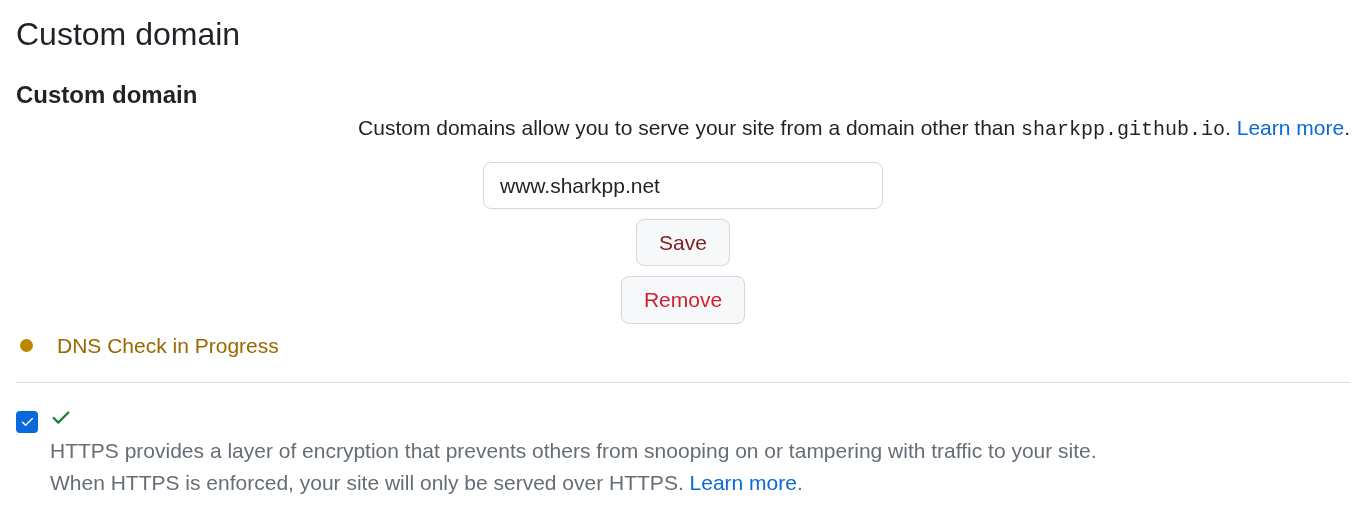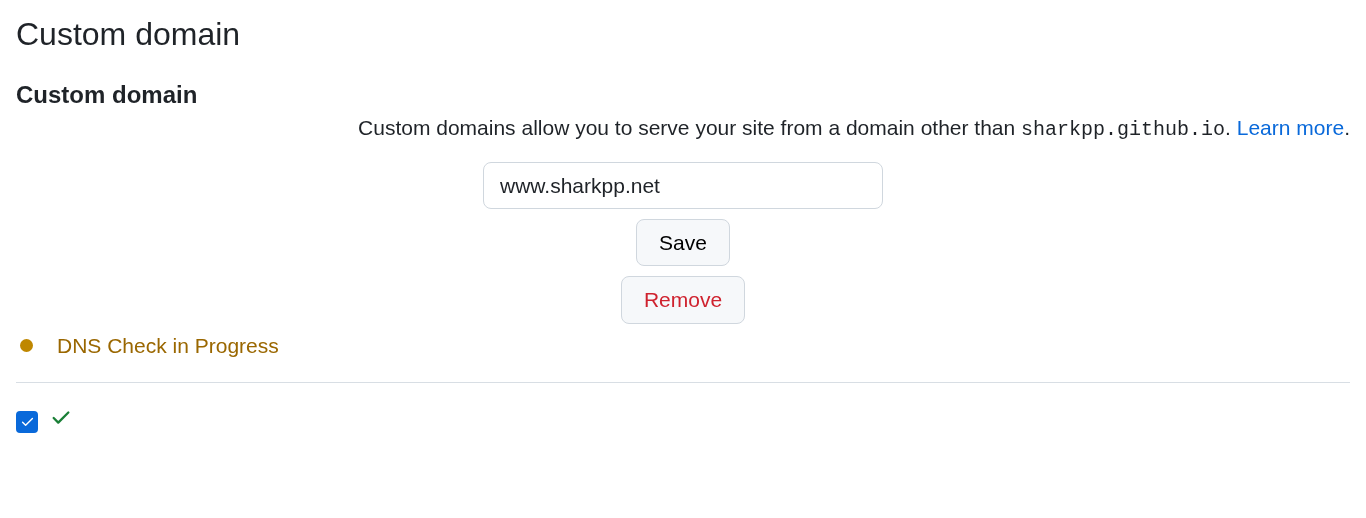--- a/index.html
+++ b/index.html
@@ -64,21 +64,21 @@
       font-size: 21px;
       padding: 10px 22px;
       border: 1px solid #d0d7de;
       border-radius: 8px;
       background: #f6f8fa;
       cursor: pointer;
       font-family: inherit;
       line-height: 1.2;
     }
     .btn-disabled {
-      color: #000000;
+      color: #7f1d1d;
       cursor: default;
     }
     .btn-danger {
       color: #cf222e;
     }
     .status-row {
       display: flex;
       align-items: center;
       gap: 24px;
       margin-left: 4px;
@@ -188,14 +188,18 @@
       </svg>
   </span>
   <div class="enforce-content">
     <div class="enforce-label-row">
       <span class="checkmark-icon">
         <svg viewBox="0 0 24 24">
             <polyline points="4 12 9 17 20 6"></polyline>
           </svg>
       </span>
     </div>
+    <p class="enforce-desc">
+      <span>HTTPS provides a layer of encryption that prevents others from snooping on or tampering with traffic to your site.</span><br>
+      <span>When HTTPS is enforced, your site will only be served over HTTPS. </span><a class="link">Learn more</a><span>.</span>
+    </p>
   </div>
 </div>
 
 </body></html>

